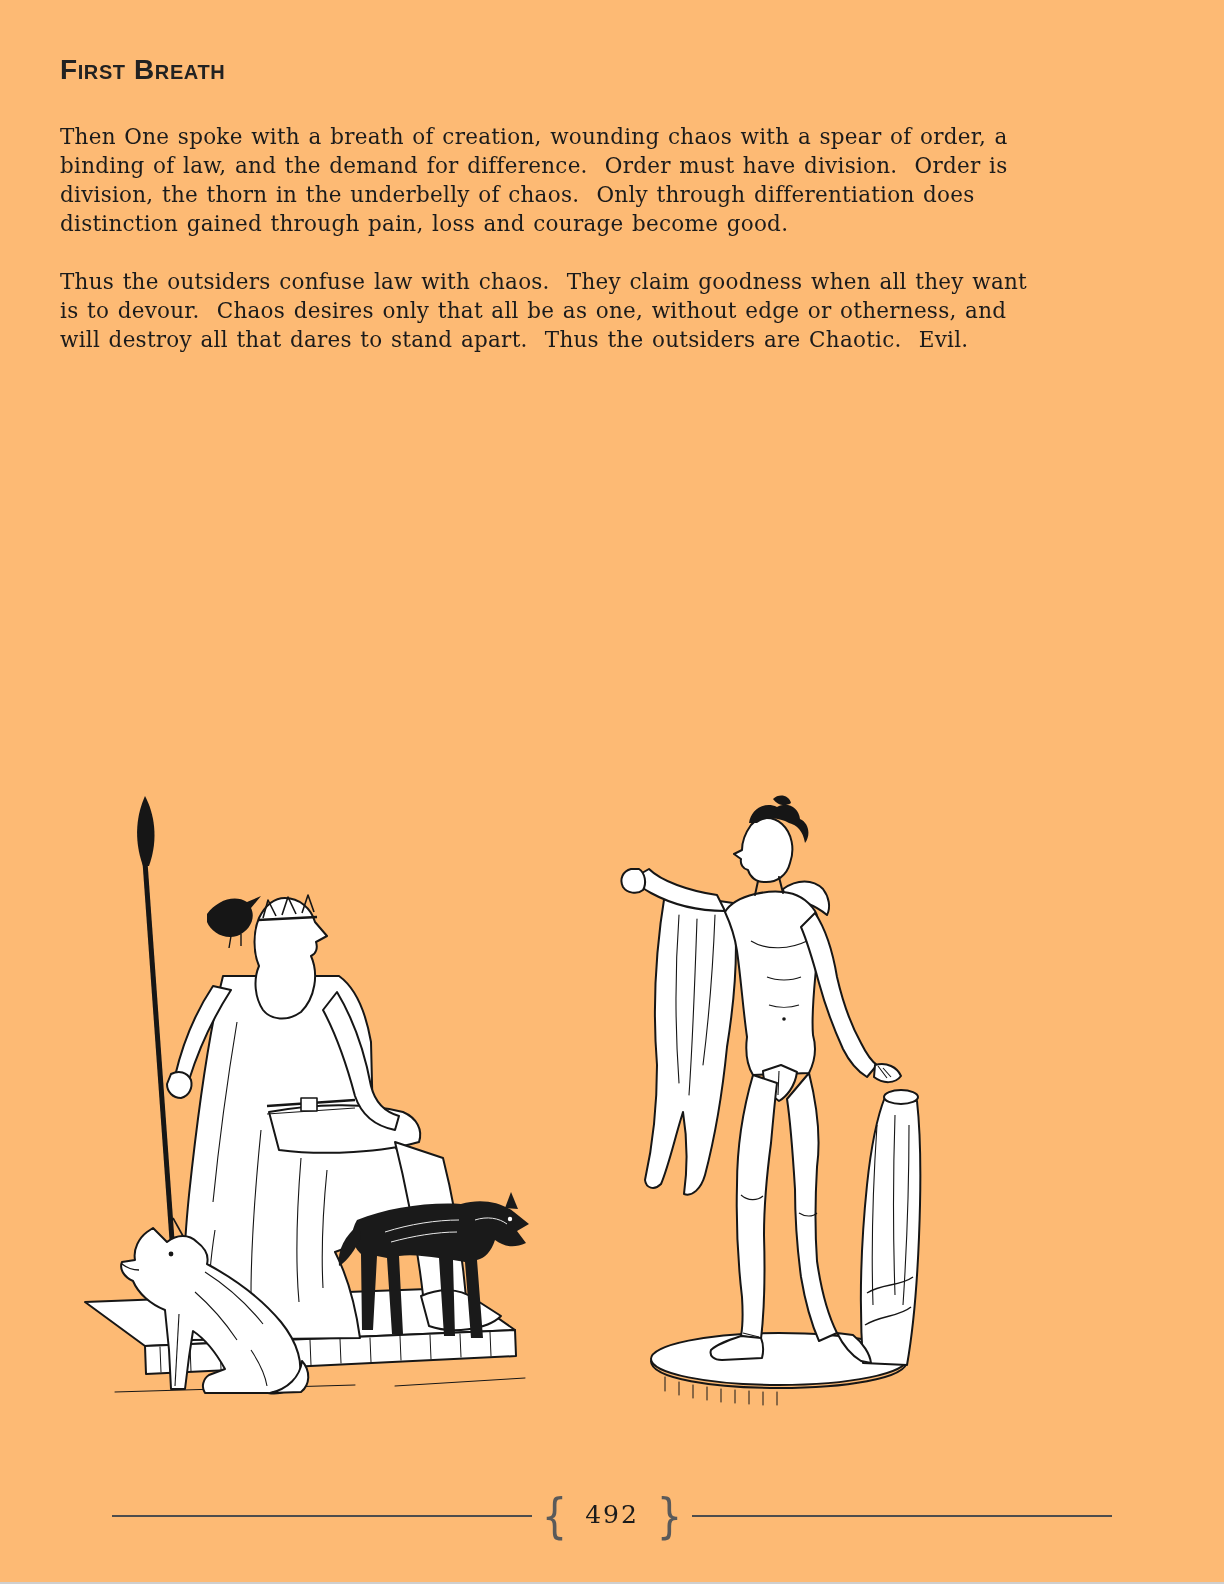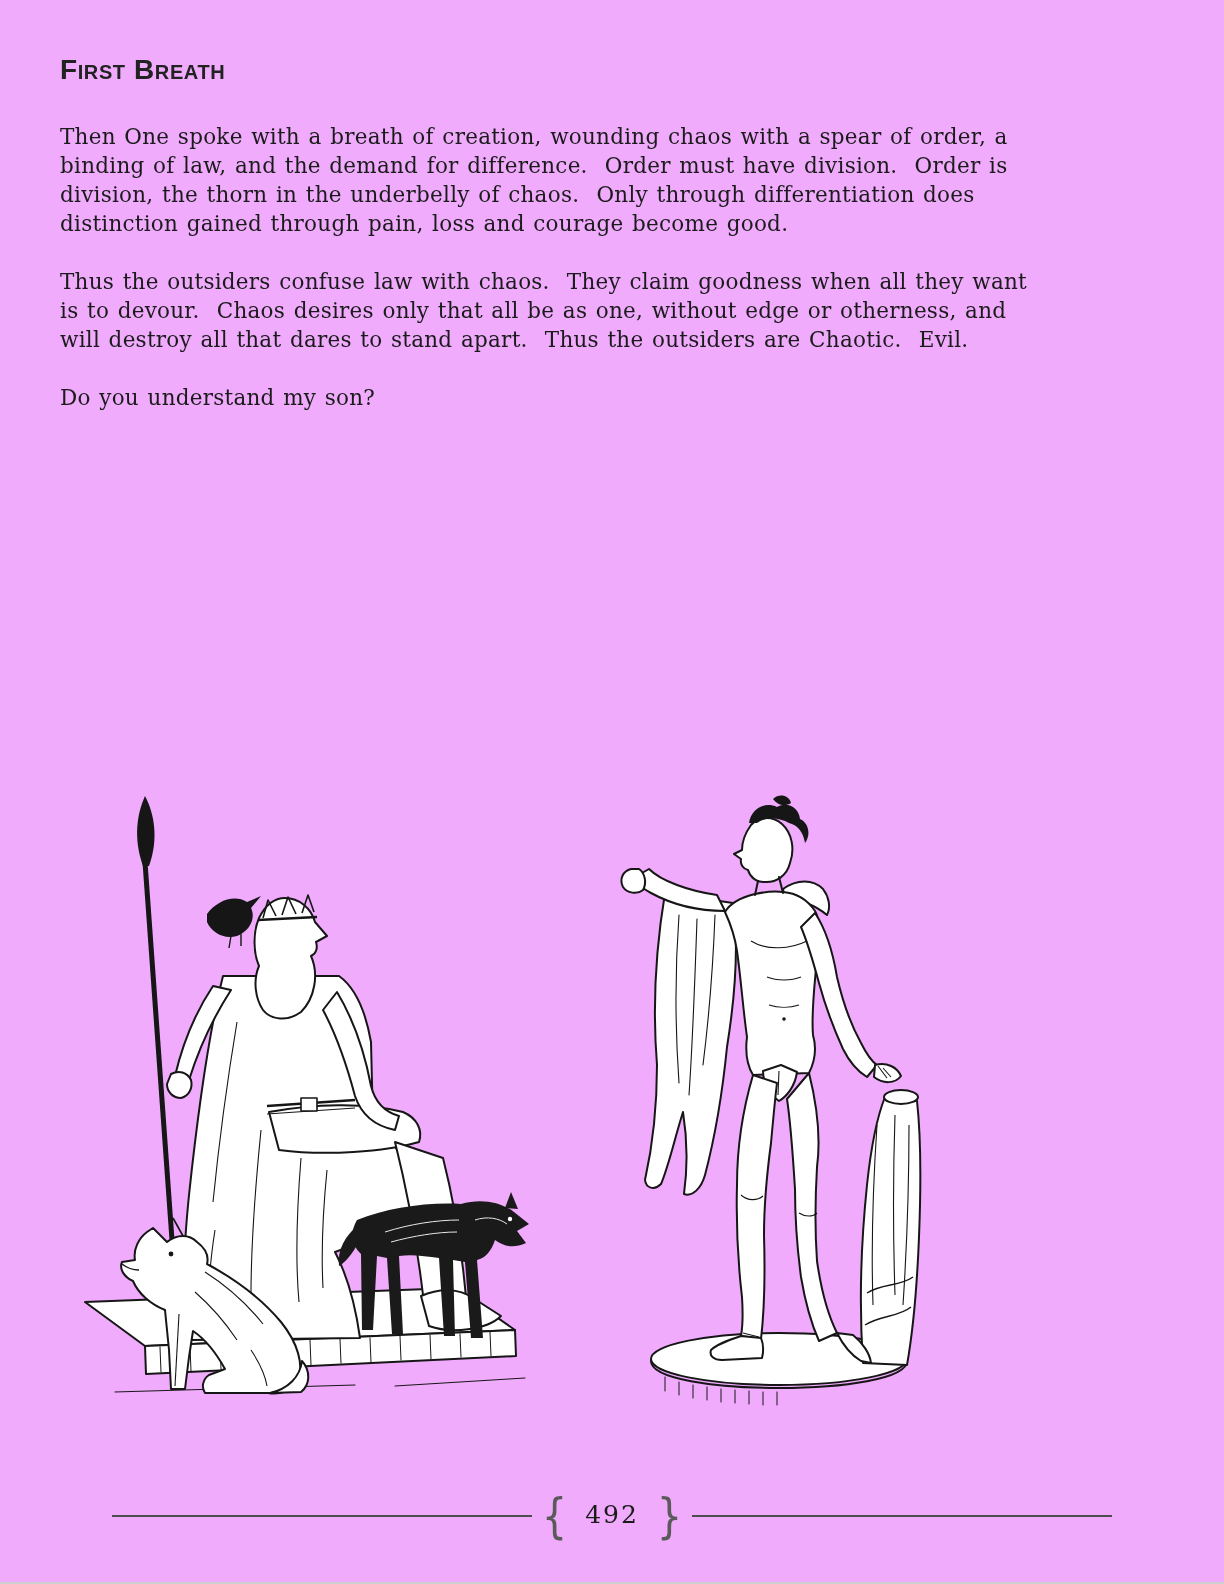--- a/index.html
+++ b/index.html
@@ -4,21 +4,21 @@
 <style>
   html, body { margin: 0; padding: 0; }
   body {
     width: 1224px; height: 1584px;
     background: #ffffff;
     font-family: "DejaVu Serif", "Liberation Serif", serif;
     color: #1b1b1b;
     position: relative;
     overflow: hidden;
   }
-  .page { position: absolute; inset: 0; background: #f0abfc; }
+  .page { position: absolute; inset: 0; background: #fdba74; }
   .content { padding: 54px 60px 0 60px; }
 
   .heading {
     font-family: "Liberation Sans", sans-serif;
     font-variant: small-caps;
     font-weight: 600;
     font-size: 28px;
     letter-spacing: 0.6px;
     color: #222222;
     margin: 0 0 36px 0;
@@ -78,21 +78,20 @@
 </style>
 </head>
 <body>
 
 <div class="page">
 
   <div class="content">
     <h1 class="heading">First Breath</h1>
     <p class="para">Then One spoke with a breath of creation, wounding chaos with a spear of order, a binding of law, and the demand for difference.  Order must have division.  Order is division, the thorn in the underbelly of chaos.  Only through differentiation does distinction gained through pain, loss and courage become good.</p>
     <p class="para">Thus the outsiders confuse law with chaos.  They claim goodness when all they want is to devour.  Chaos desires only that all be as one, without edge or otherness, and will destroy all that dares to stand apart.  Thus the outsiders are Chaotic.  Evil.</p>
-    <p class="para">Do you understand my son?</p>
   </div>
 
   <div class="illustrations">
 
     <div class="illo illo-left">
       <svg viewBox="0 0 475 620" aria-hidden="true">
         <g fill="none" stroke="#161616" stroke-width="2" stroke-linecap="round" stroke-linejoin="round">
           <path d="M30 512 L400 498 L460 540 L90 556 Z" fill="#fff"></path>
           <path d="M90 556 L460 540 L461 566 L91 584 Z" fill="#fff"></path>
           <g stroke-width="1">

